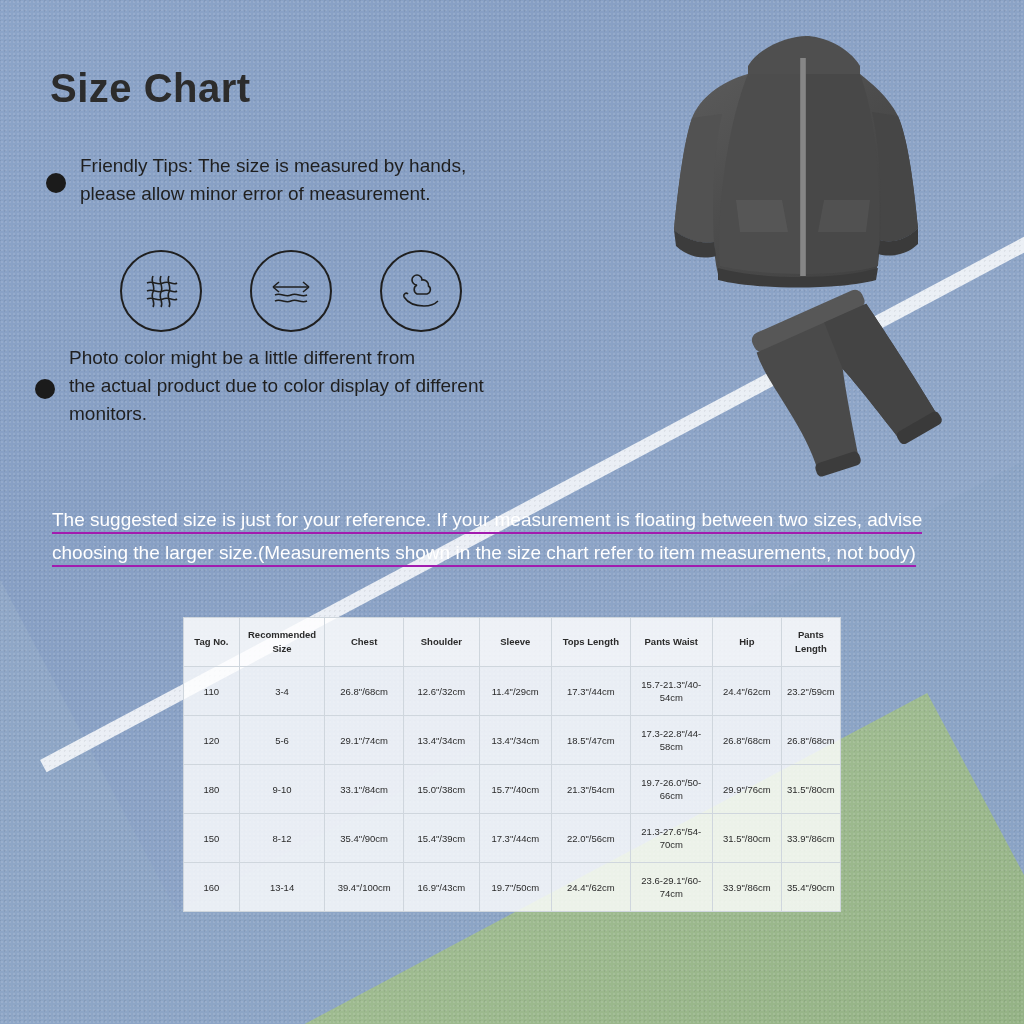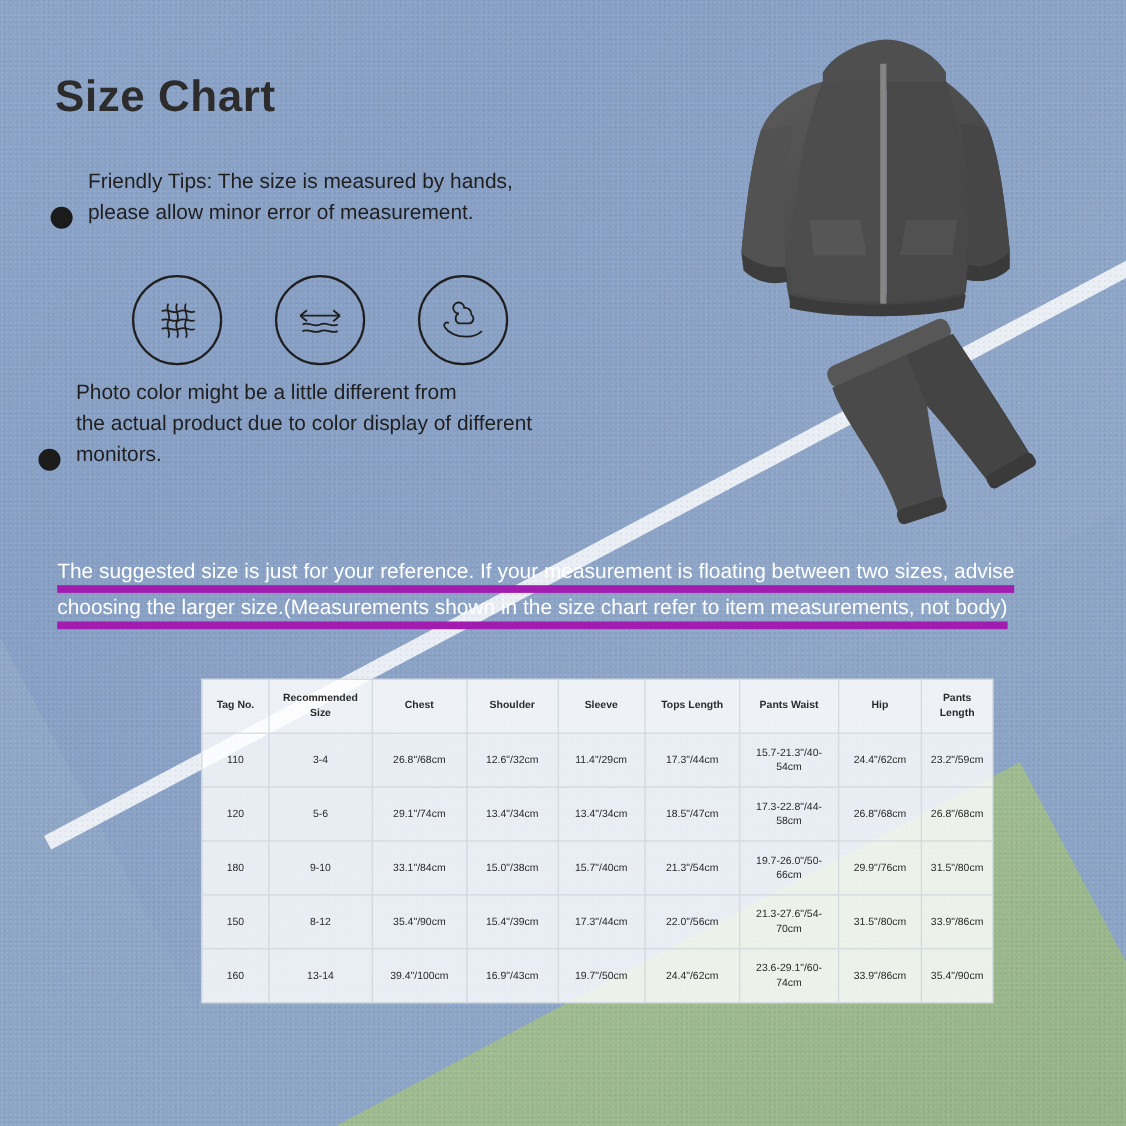--- a/index.html
+++ b/index.html
@@ -97,21 +97,21 @@
     font-size: 40px;
     font-weight: bold;
     color: #2c2c2c;
     letter-spacing: 0.5px;
   }
 
   
   .note {
     position: absolute;
     display: flex;
-    align-items: flex-end;
+    align-items: center;
     gap: 14px;
   }
   .bullet {
     width: 20px;
     height: 20px;
     border-radius: 50%;
     background: #1b1b1b;
     flex: 0 0 auto;
     margin-top: 5px;
   }
@@ -154,32 +154,32 @@
   .suggest {
     position: absolute;
     left: 52px;
     top: 503px;
     width: 920px;
     font-size: 19px;
     line-height: 33px;
     color: #ffffff;
   }
   .suggest span {
-    border-bottom: 7px solid #a21caf;
+    border-bottom: 2px solid #a21caf;
     padding-bottom: 2px;
     box-decoration-break: clone;
     -webkit-box-decoration-break: clone;
   }
 
   
   .table-wrap {
     position: absolute;
     left: 183px;
     top: 617px;
-    width: 720px;
+    width: 658px;
     border-radius: 18px;
   }
   table.size-table {
     border-collapse: collapse;
     width: 100%;
     background: rgba(255,255,255,0.60);
     font-size: 9.5px;
     color: #2a2a2a;
   }
   table.size-table th,

